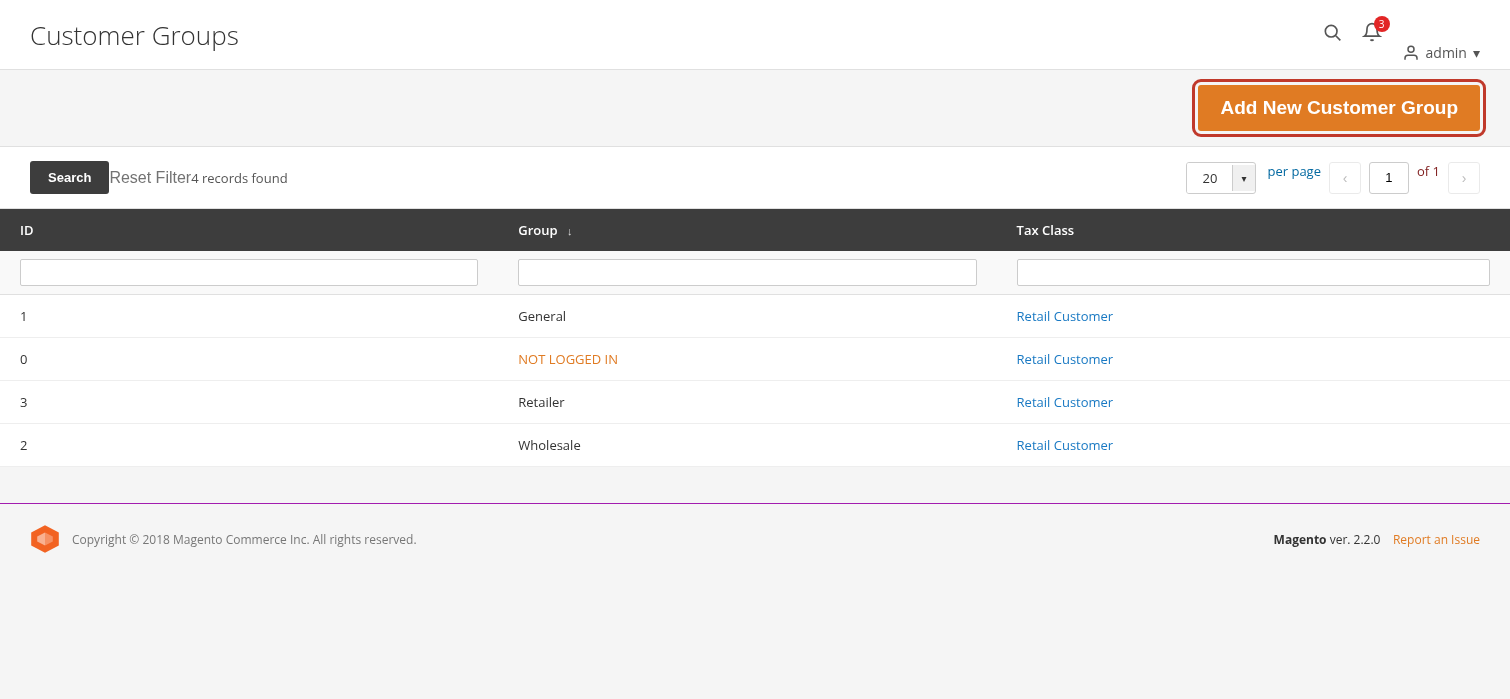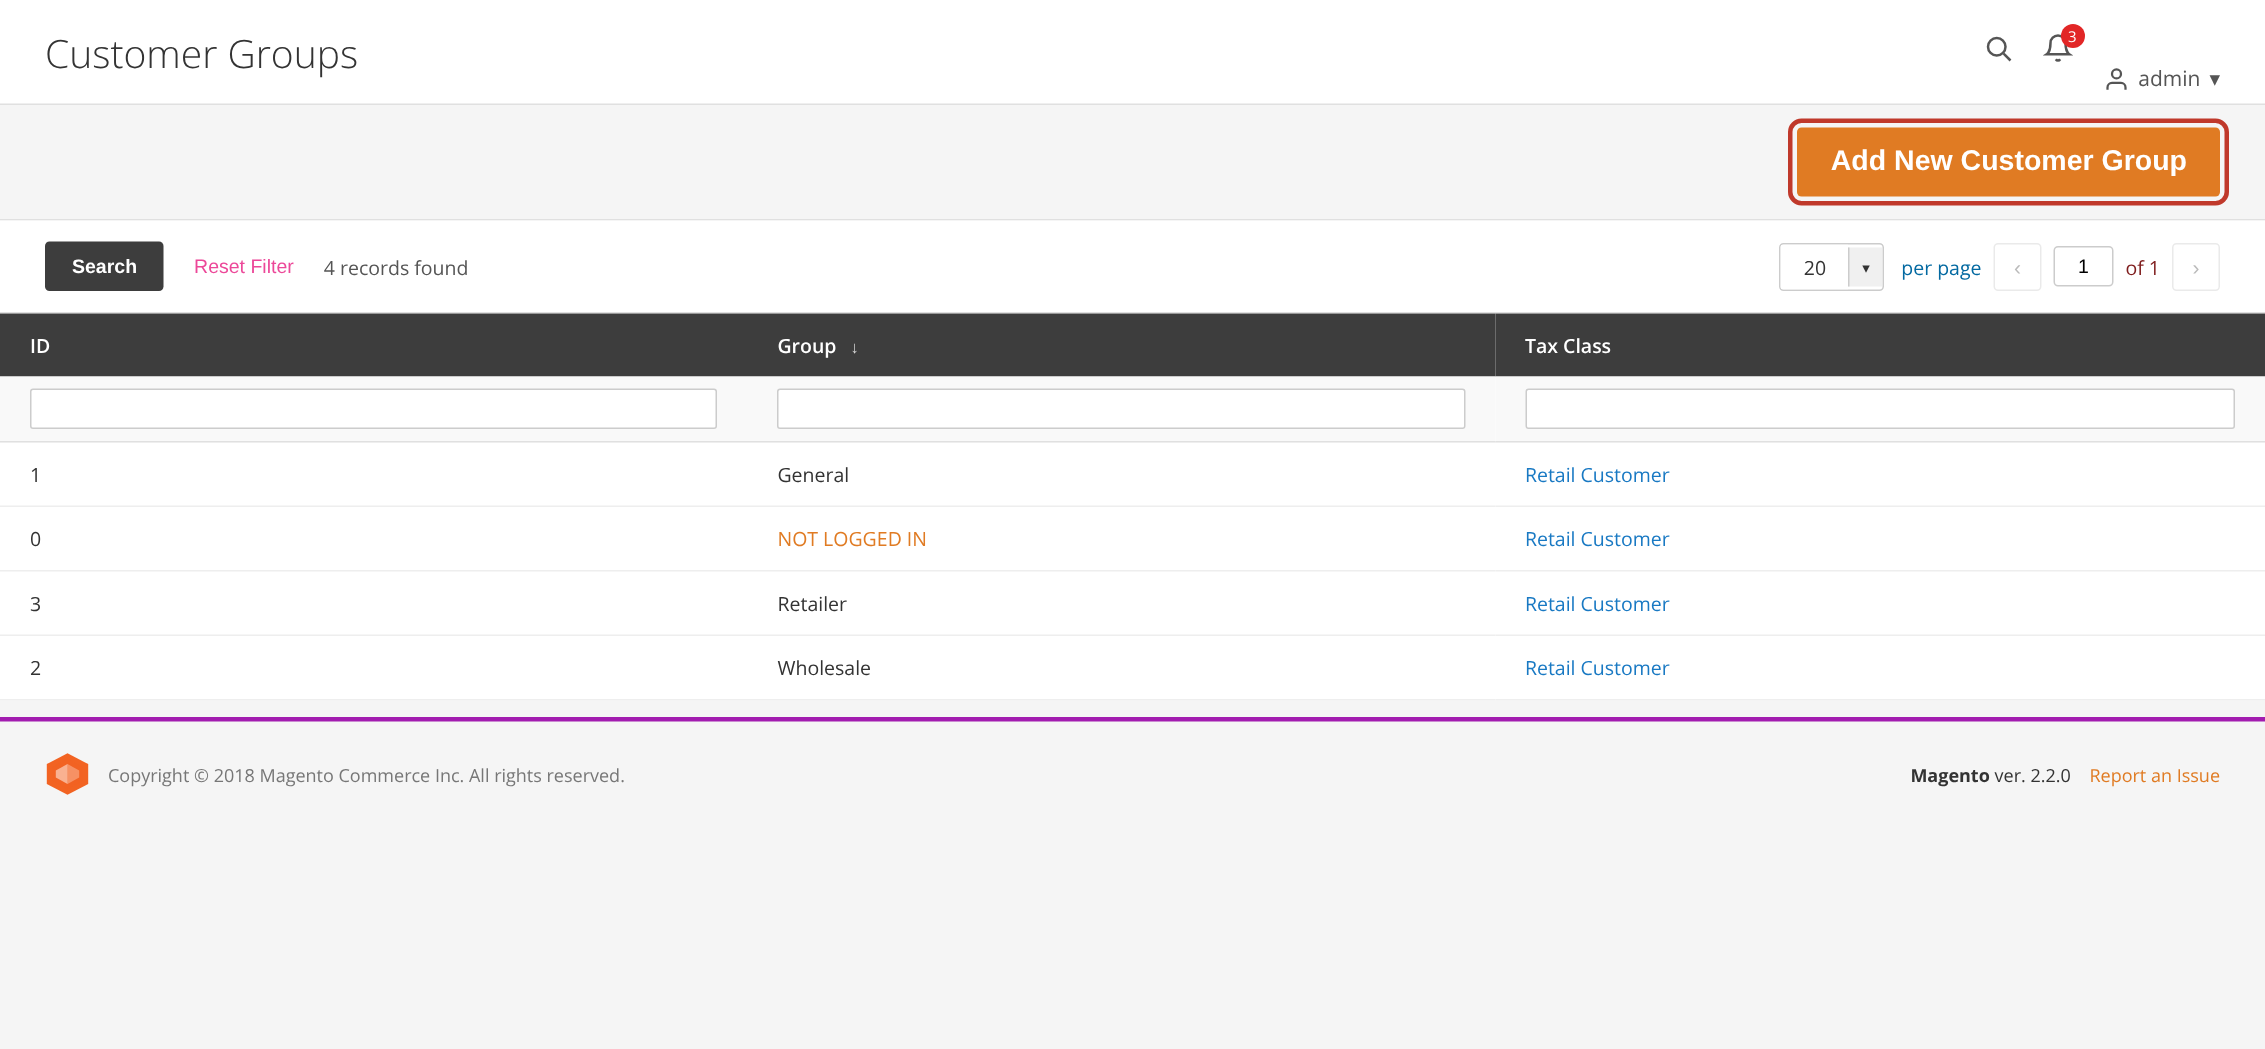--- a/index.html
+++ b/index.html
@@ -83,47 +83,45 @@
       background: #fff;
       padding: 14px 30px;
       display: flex;
       align-items: center;
       justify-content: space-between;
       border-bottom: 1px solid #e0e0e0;
     }
     .search-left {
       display: flex;
       align-items: center;
-      gap: 20px;
     }
     .search-btn {
       background: #3d3d3d;
       color: #fff;
       border: none;
       padding: 9px 18px;
       font-size: 13px;
       font-weight: 600;
       cursor: pointer;
       border-radius: 3px;
     }
     .reset-filter-btn {
       background: none;
       border: none;
-      color: #ec4899;
-      font-size: 13px;
+      color: #737373;
+      font-size: 16px;
       cursor: pointer;
       padding: 0;
     }
     .records-found {
       font-size: 13px;
       color: #555;
     }
     .pagination-controls {
       display: flex;
-      align-items: center;
       gap: 8px;
       margin-left: 21px;
     }
     .per-page-select {
       display: flex;
       align-items: center;
       border: 1px solid #ccc;
       border-radius: 3px;
       overflow: hidden;
     }
@@ -224,26 +222,26 @@
       color: #1979c3;
       cursor: pointer;
     }
     .col-id { width: 33%; }
     .col-group { width: 33%; }
     .col-taxclass { width: 34%; }
 
     
     .footer {
       background: #f5f5f5;
-      border-top: 3px solid #a21caf;
+      border-top: 1px solid #a21caf;
       padding: 20px 30px;
       display: flex;
       align-items: center;
       justify-content: space-between;
-      margin-top: 11px;
+      margin-top: 36px;
     }
     .footer-left {
       display: flex;
       align-items: center;
       gap: 12px;
       font-size: 12px;
       color: #777;
     }
     .footer-logo {
       width: 30px;

